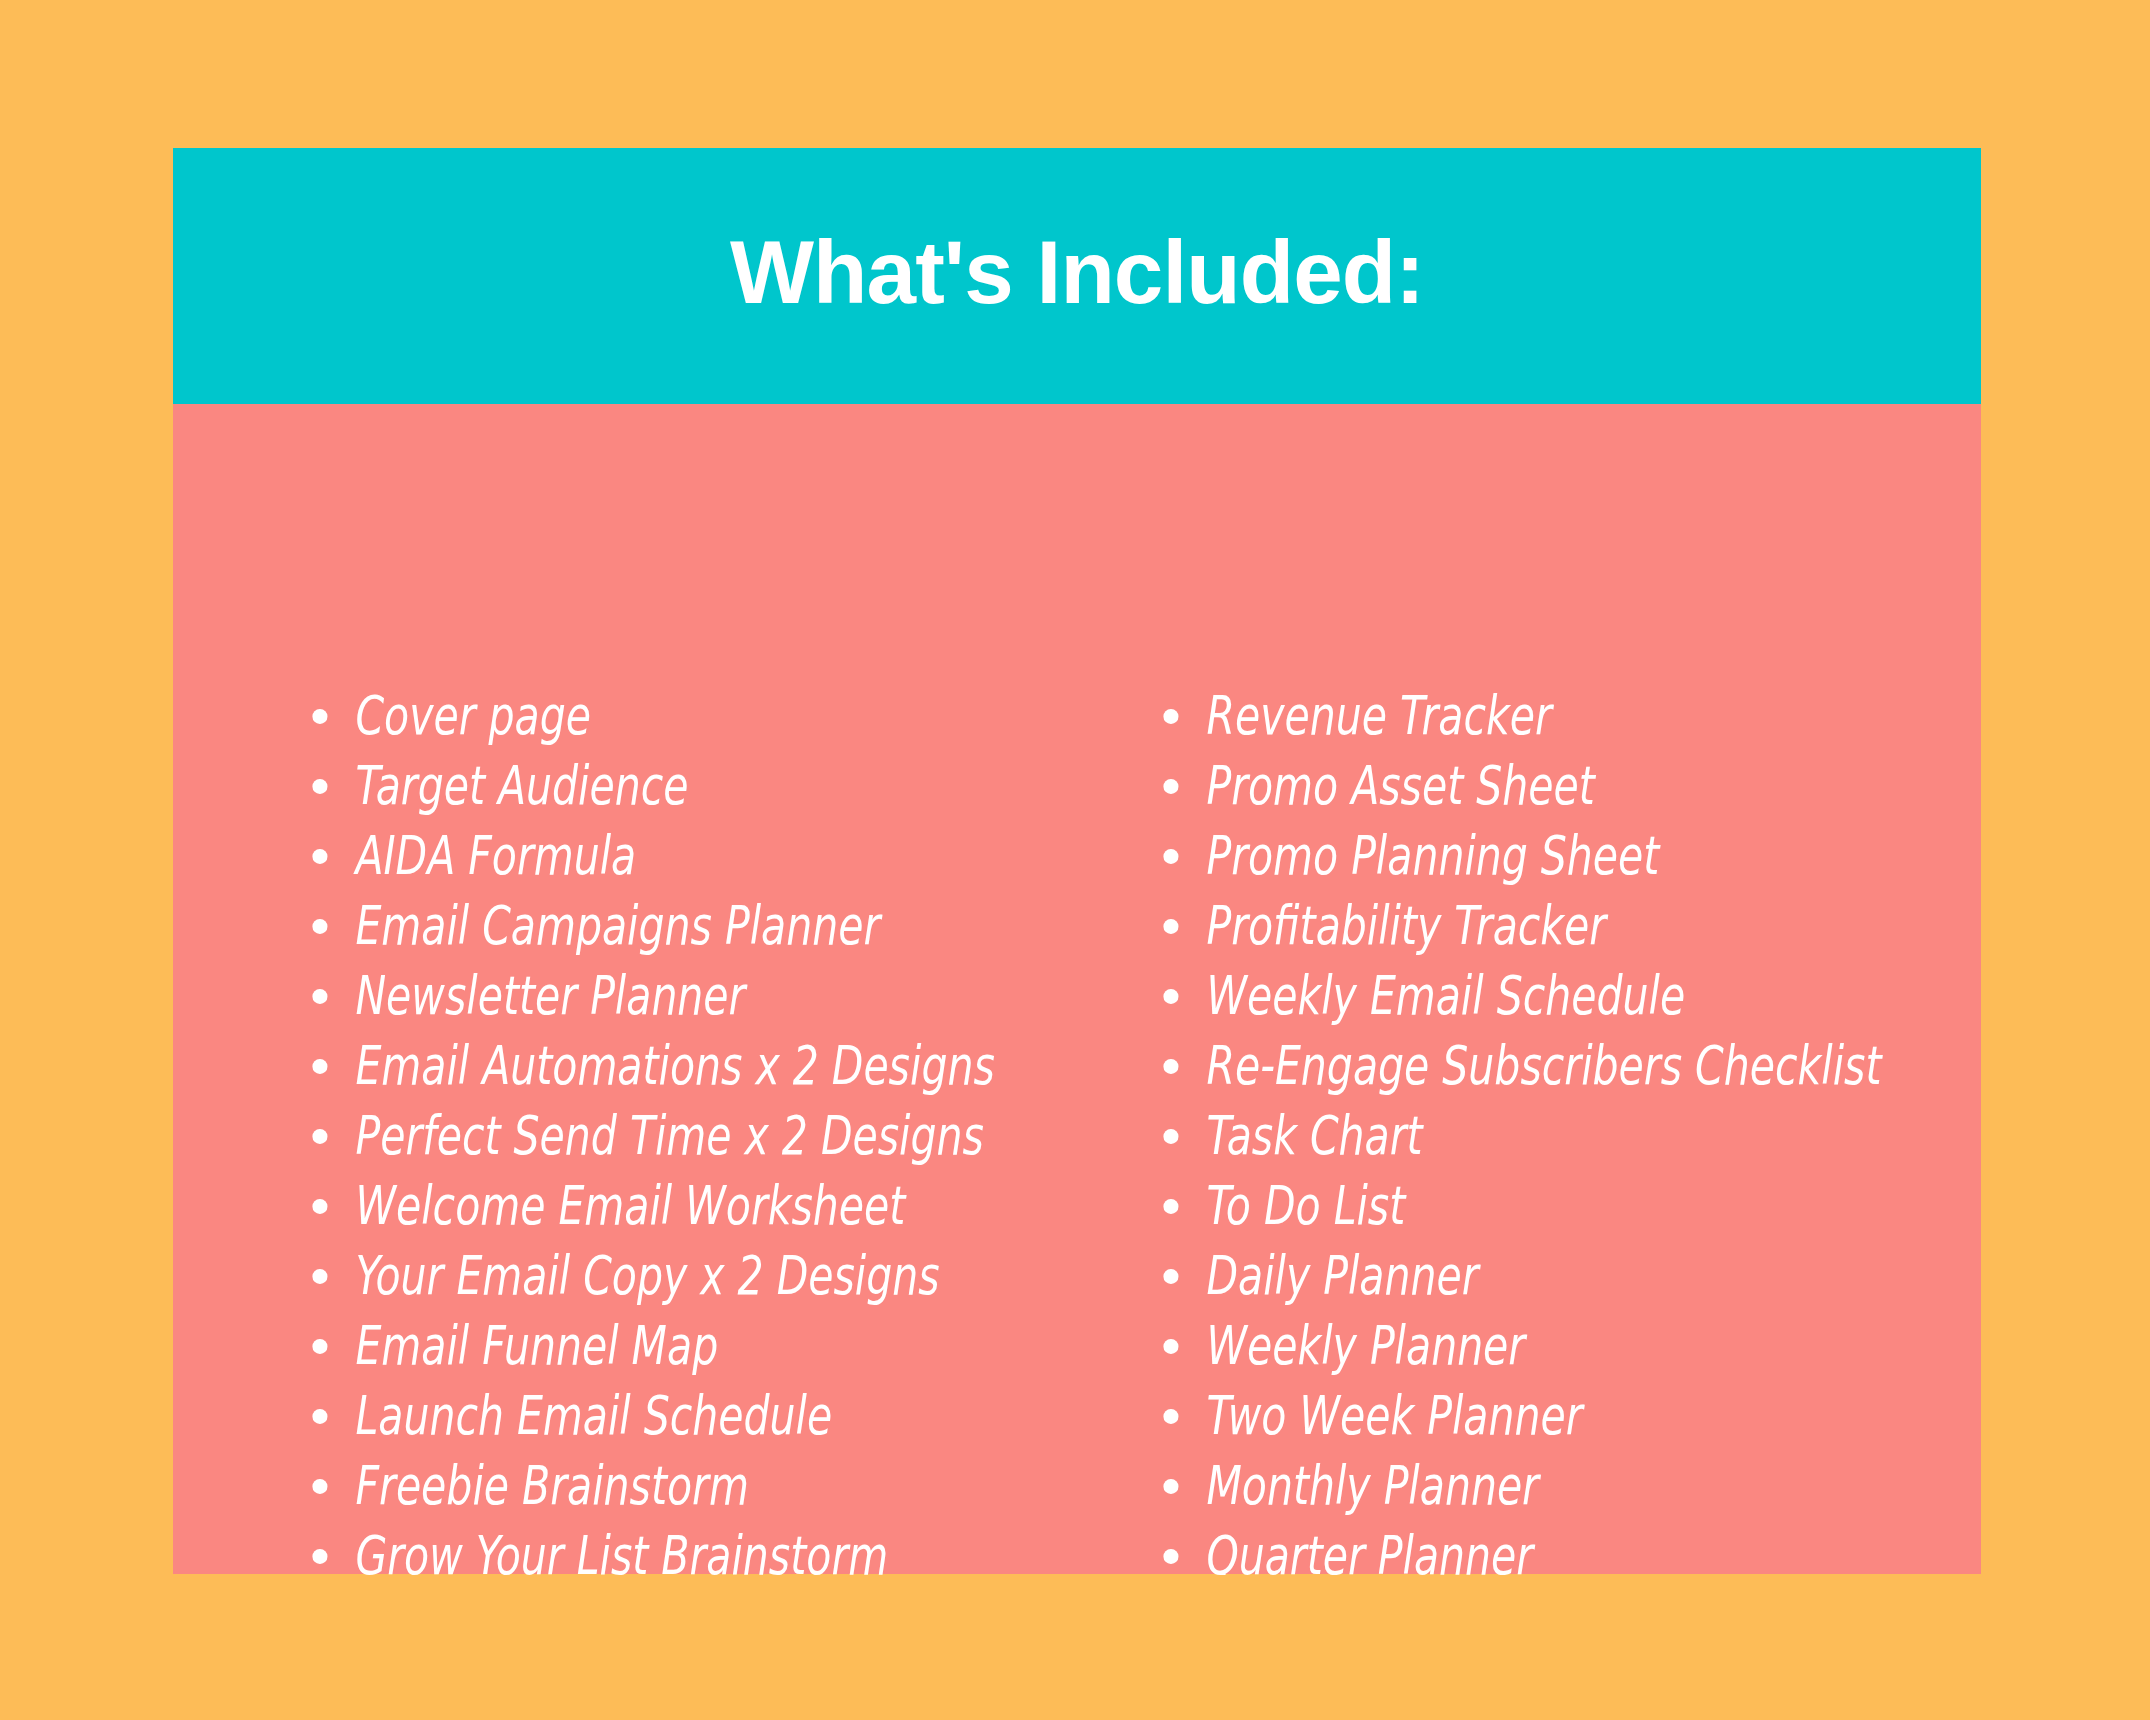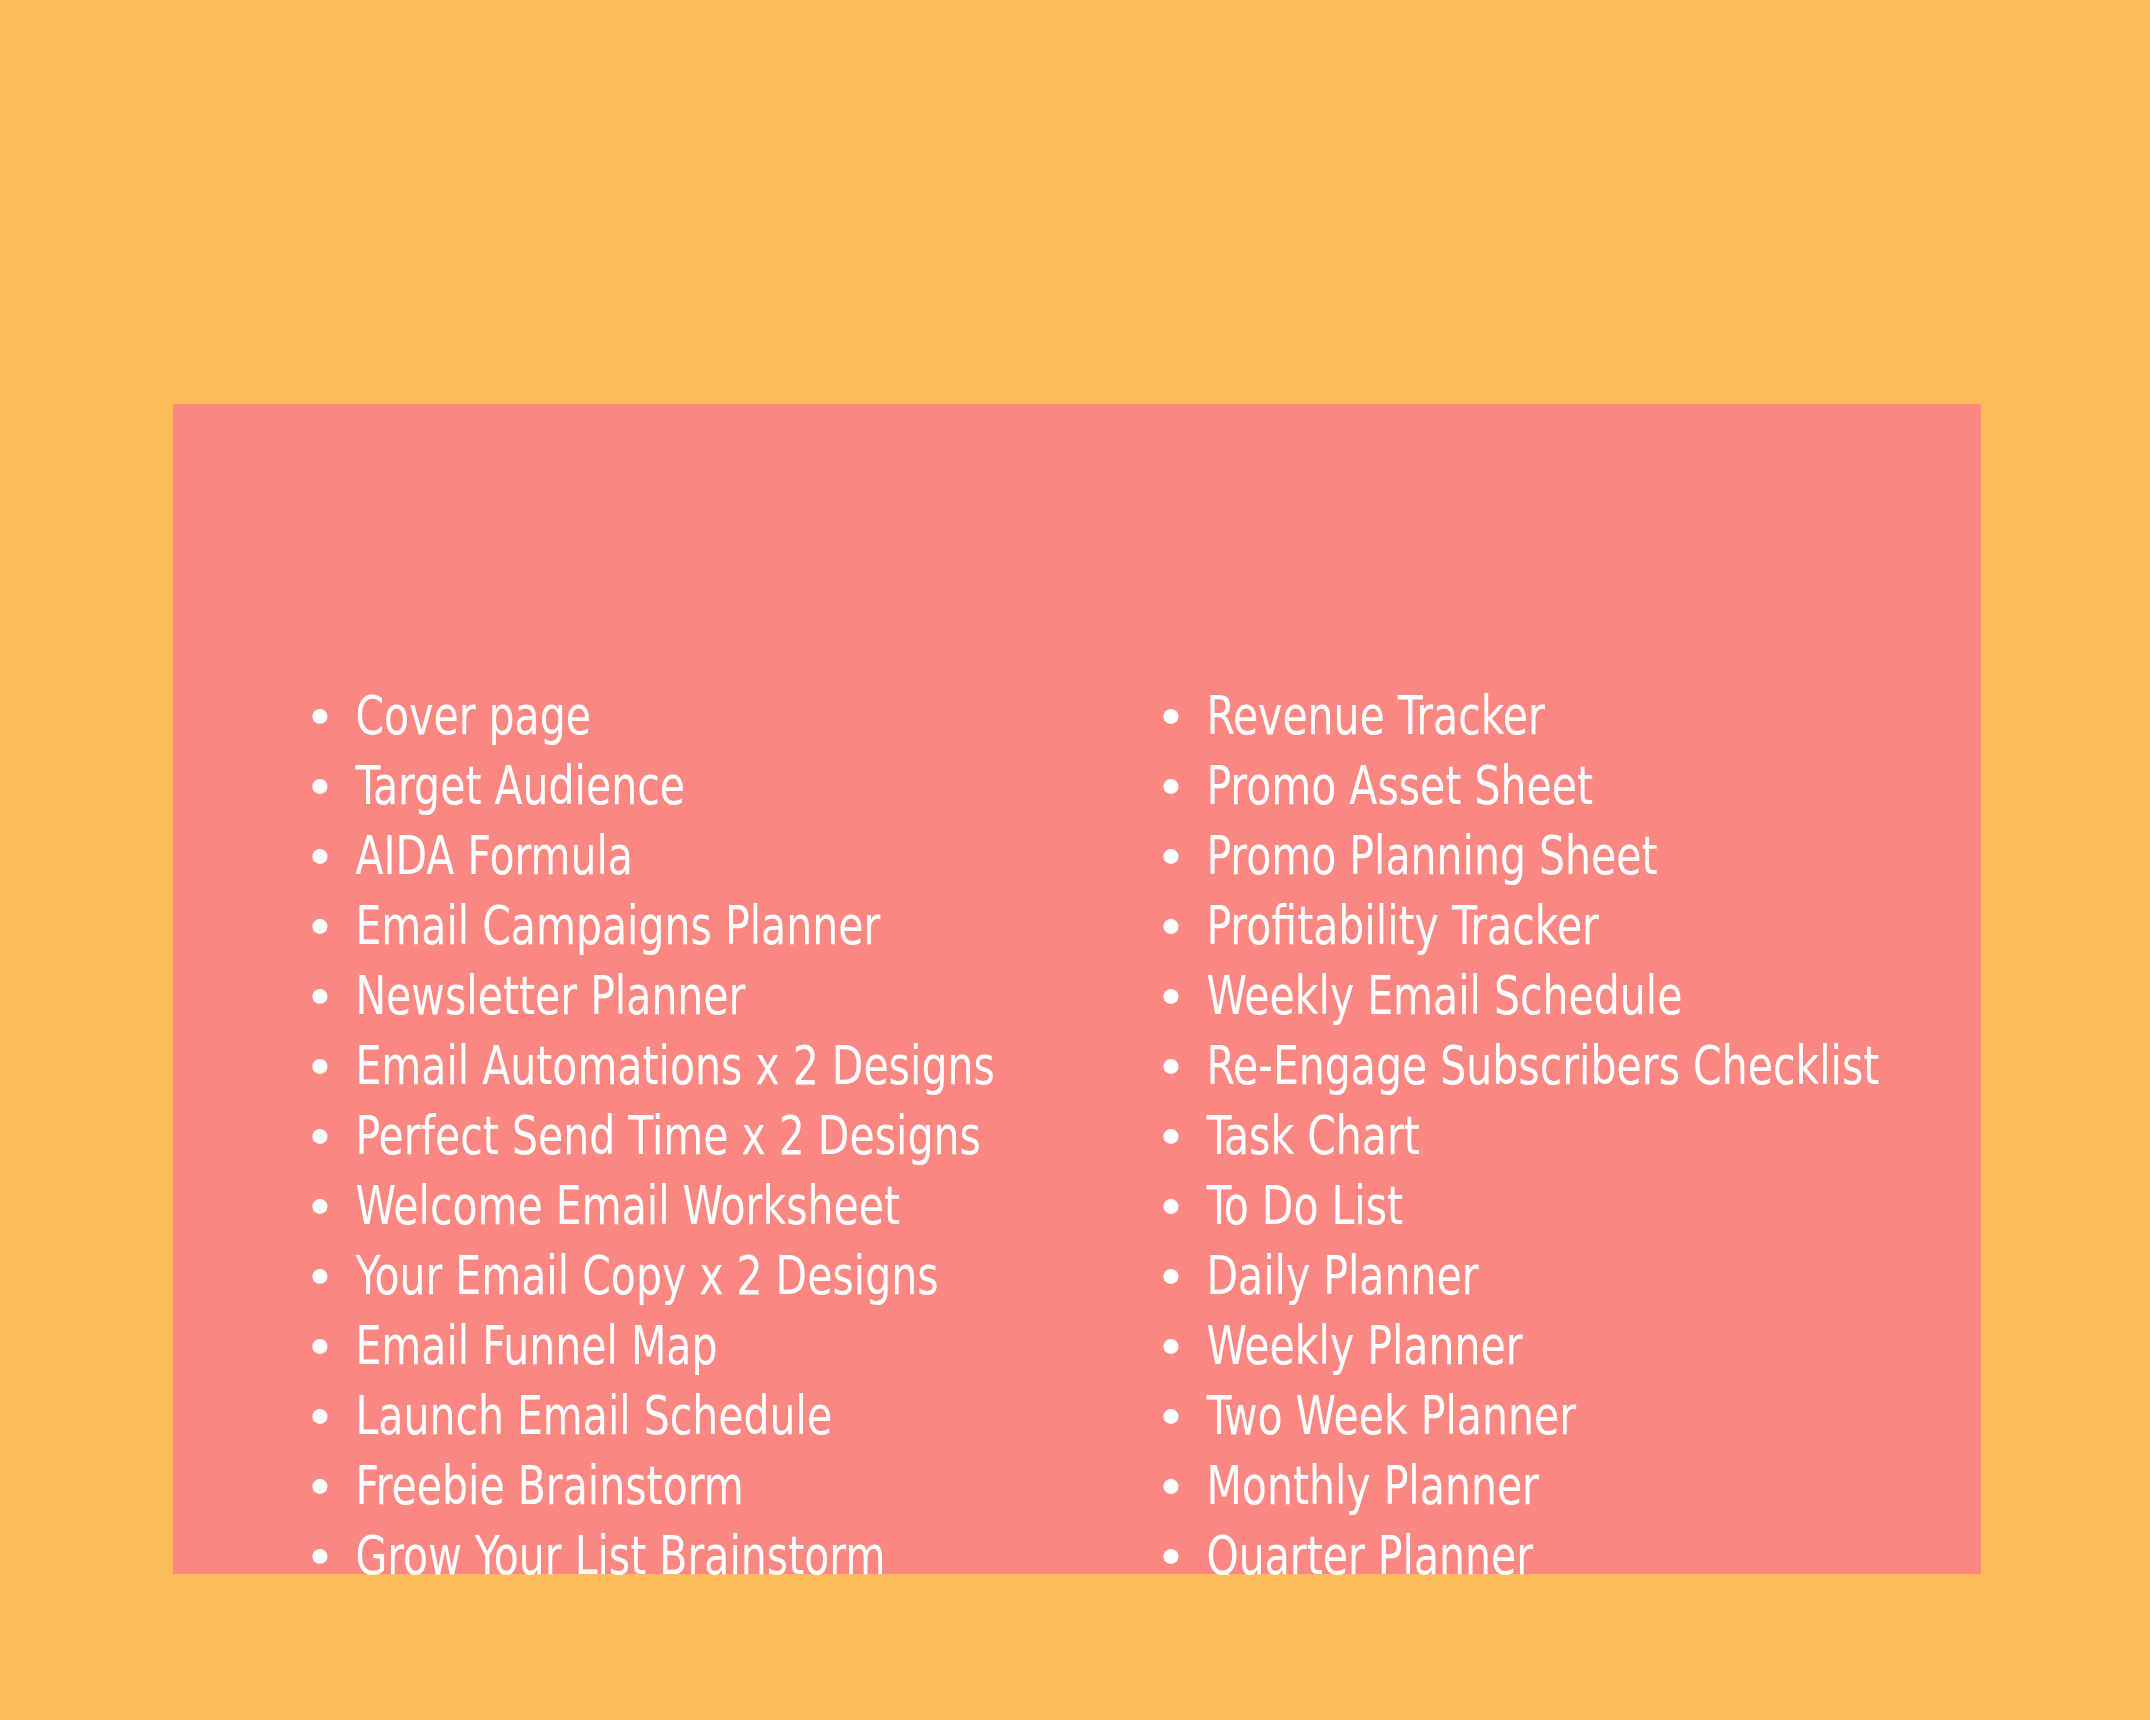--- a/index.html
+++ b/index.html
@@ -55,20 +55,21 @@
   }
 
   
   #body-panel {
     position: absolute;
     left: 0;
     top: 256px;
     width: 1808px;
     height: 1170px;
     background: #FA8781;
+    font-style: italic;
   }
 
   .columns {
     position: absolute;
     left: 0;
     top: 0;
     width: 1808px;
     height: 1170px;
   }
 
@@ -115,20 +116,23 @@
     vertical-align: baseline;
   }
 </style>
 </head>
 <body>
 
 <div id="page">
 
   <div id="card">
 
+    <div id="header-band">
+      <div id="page-title">What's Included:</div>
+    </div>
 
     <div id="body-panel">
       <div class="columns">
 
         <ul class="list-column" id="column-left">
             <li class="list-item"><span class="bullet"></span><span class="item-label">Cover page</span></li>
             <li class="list-item"><span class="bullet"></span><span class="item-label">Target Audience</span></li>
             <li class="list-item"><span class="bullet"></span><span class="item-label">AIDA Formula</span></li>
             <li class="list-item"><span class="bullet"></span><span class="item-label">Email Campaigns Planner</span></li>
             <li class="list-item"><span class="bullet"></span><span class="item-label">Newsletter Planner</span></li>

